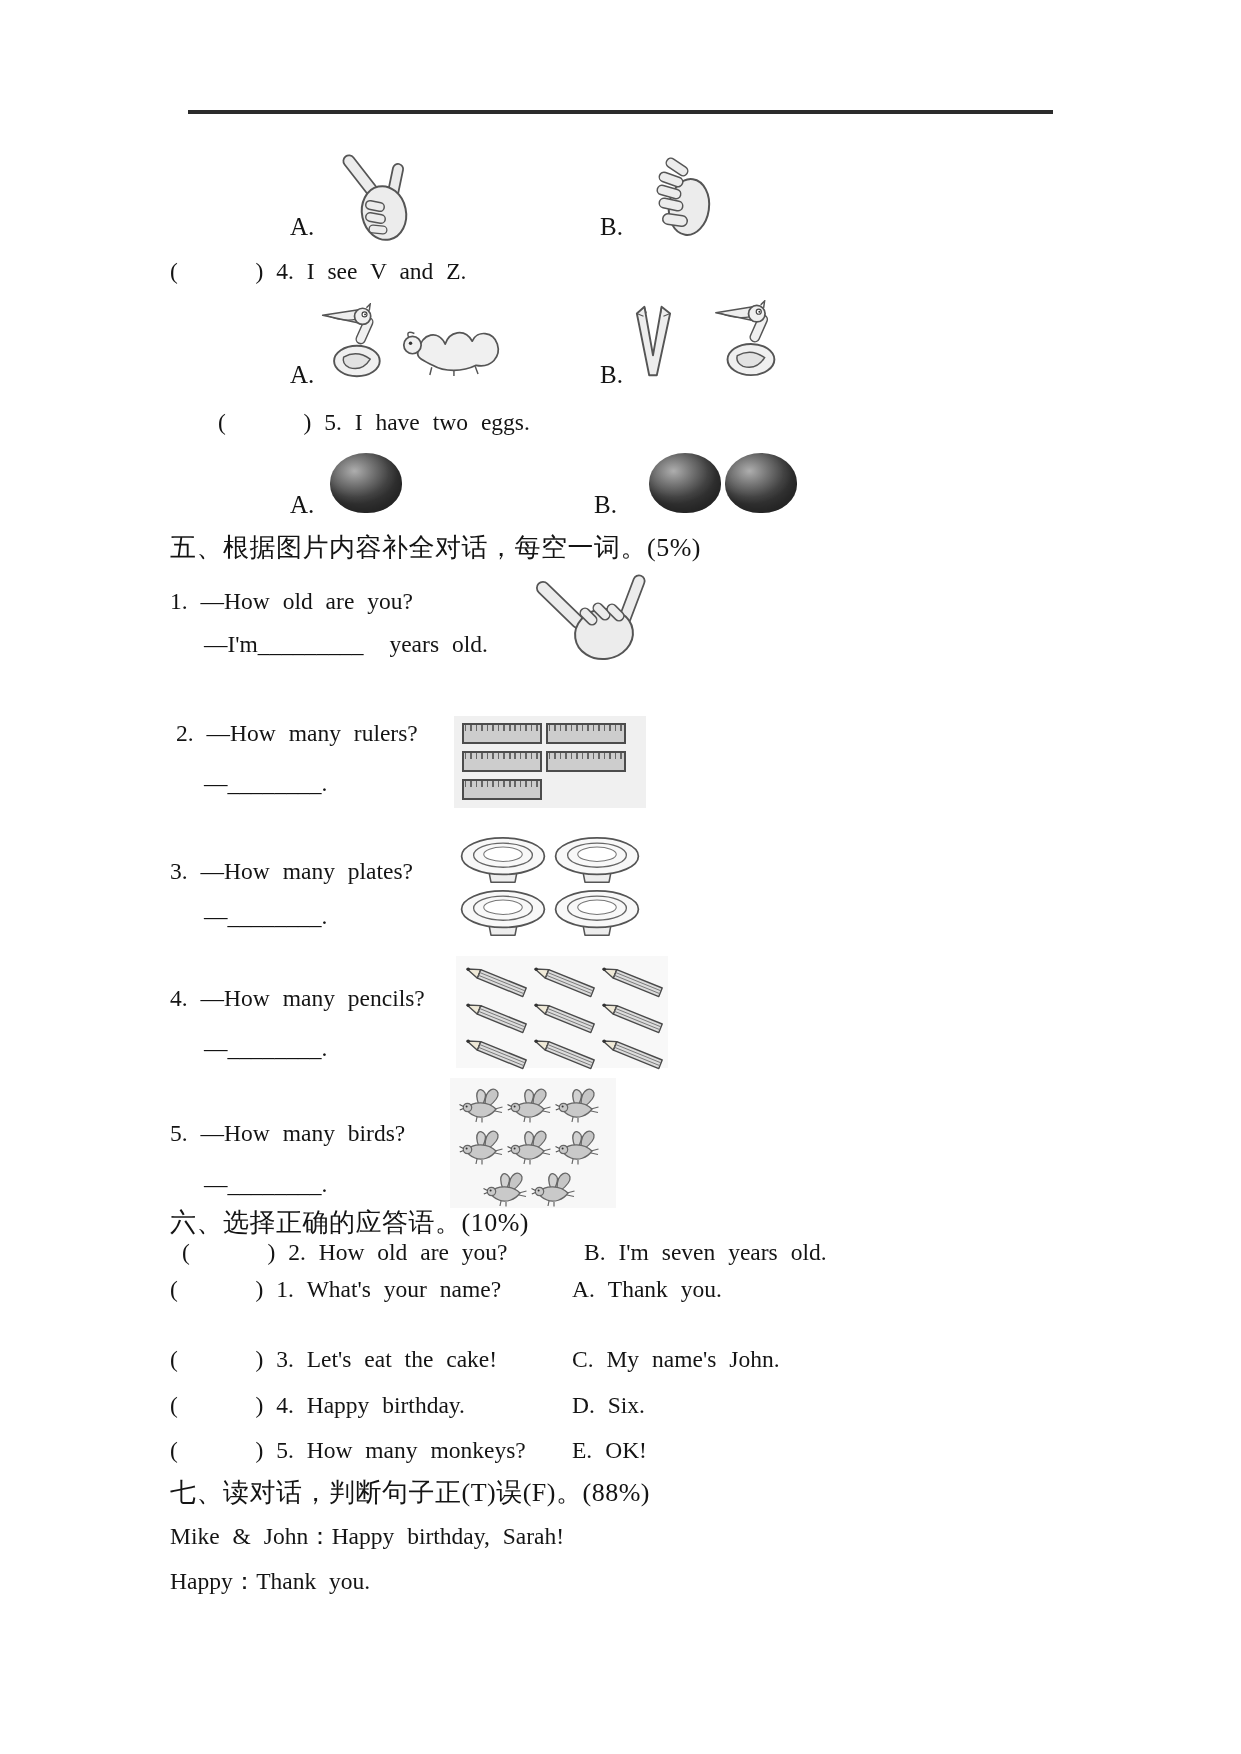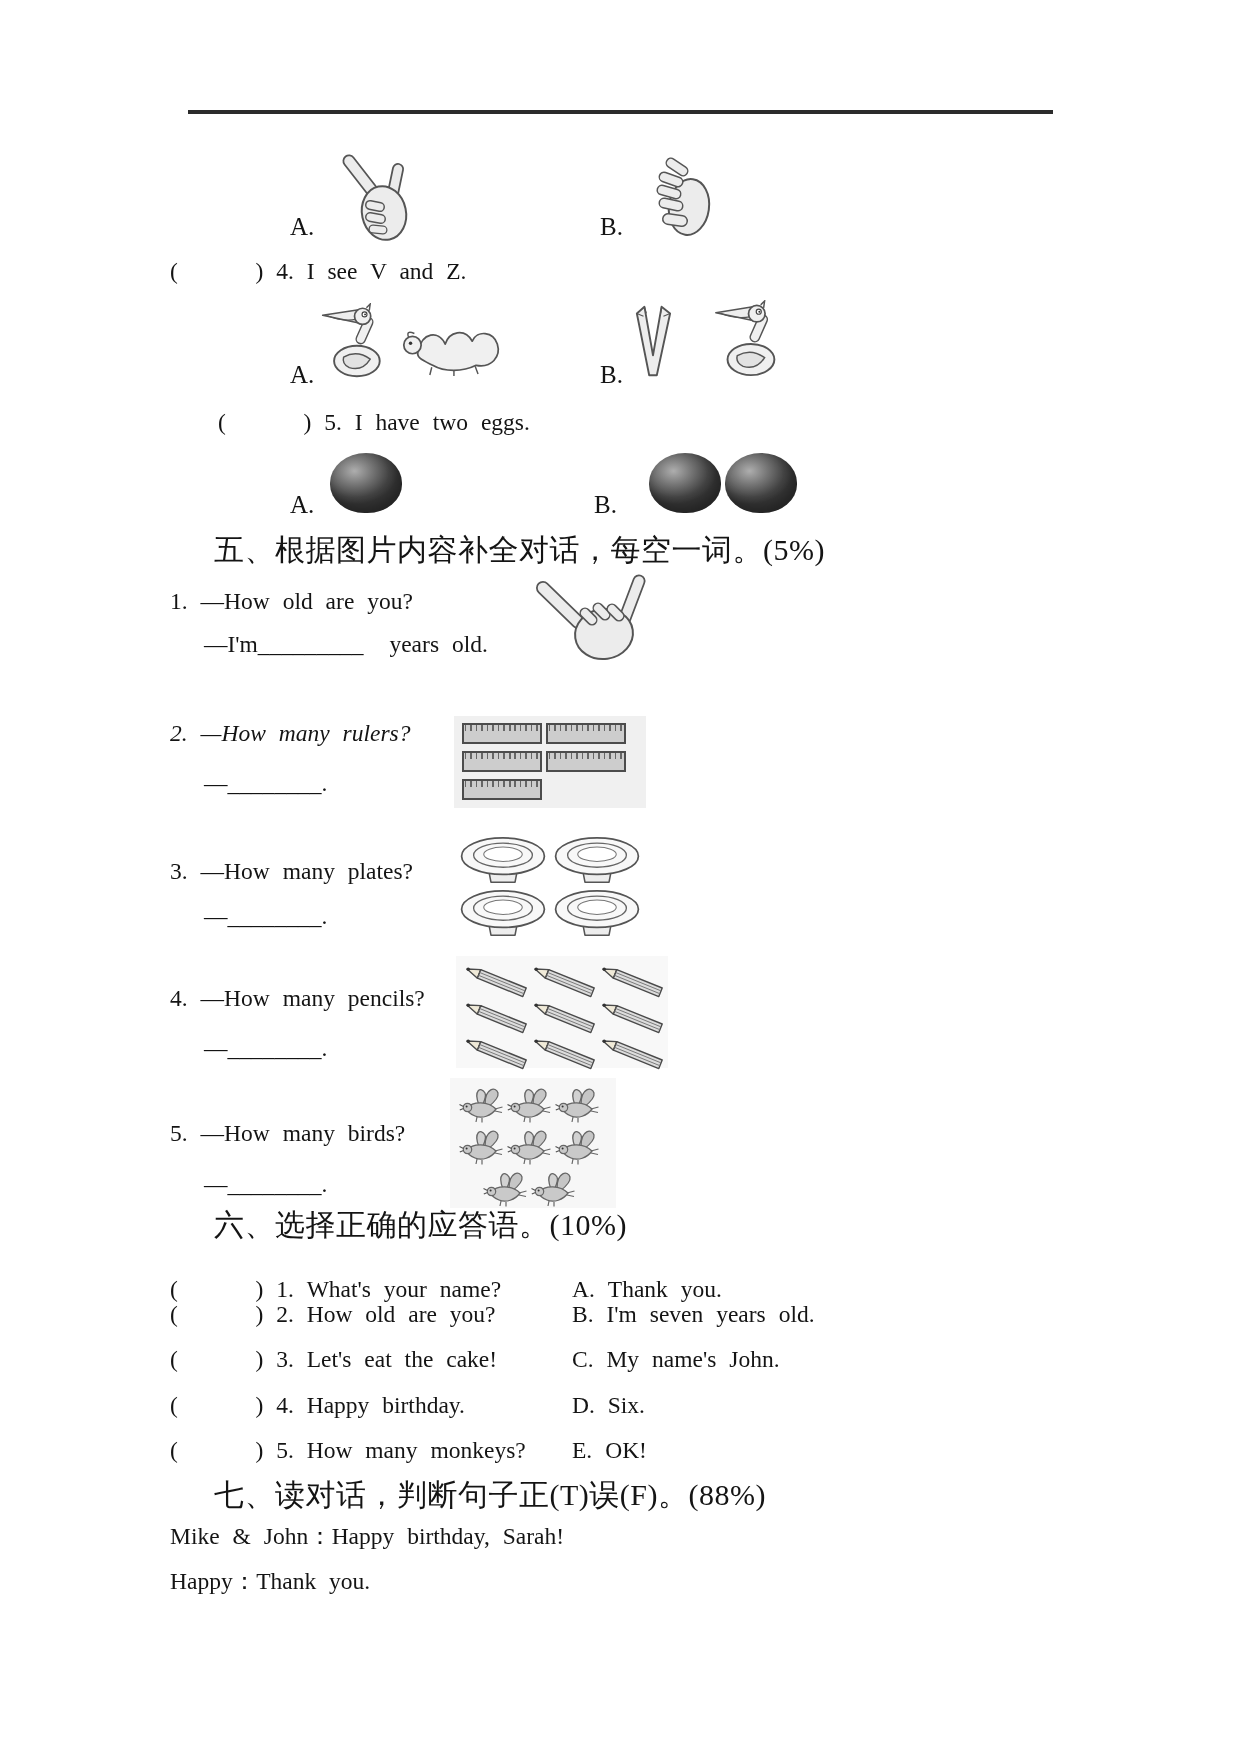--- a/index.html
+++ b/index.html
@@ -1,20 +1,20 @@
 <!DOCTYPE html>
 <html><head>
 <meta charset="utf-8">
 <style>
   html,body{margin:0;padding:0;background:#ffffff;}
   .page{position:relative;width:1241px;height:1754px;background:#ffffff;overflow:hidden;
         font-family:"Liberation Serif","DejaVu Serif",serif;color:#141414;}
   .t{position:absolute;font-size:23.5px;white-space:nowrap;line-height:1.15;}
   .en{word-spacing:0.30em;}
-  .cjk{font-size:30px;letter-spacing:0.5px;margin-left:44px;}
+  .cjk{font-size:26px;letter-spacing:0.5px;}
   .opt{font-size:25px;}
   .rule{position:absolute;background:#2b2b2b;}
   .panel{position:absolute;background:#f3f3f3;}
   .img{position:absolute;overflow:visible;}
   .fig{position:absolute;}
   .fig-row{display:flex;gap:4px;}
   .fig-rulers .fig-row{margin-bottom:7px;}
   .fig-plates .fig-row{gap:4px;margin-bottom:1px;}
   .fig-pencils .fig-row{gap:2px;margin-bottom:-2px;}
   .fig-birds .fig-row{gap:2px;margin-bottom:2px;justify-content:center;}
@@ -165,21 +165,21 @@
       <ellipse cx="76" cy="60" rx="29" ry="25" fill="#ececec" stroke="#555" stroke-width="2" transform="rotate(-8 76 60)"></ellipse>
       <line x1="57" y1="39" x2="64" y2="46" stroke="#555" stroke-width="11"></line>
       <line x1="57" y1="39" x2="64" y2="46" stroke="#ececec" stroke-width="8"></line>
       <line x1="70" y1="34" x2="77" y2="41" stroke="#555" stroke-width="11"></line>
       <line x1="70" y1="34" x2="77" y2="41" stroke="#ececec" stroke-width="8"></line>
       <line x1="84" y1="35" x2="91" y2="42" stroke="#555" stroke-width="11"></line>
       <line x1="84" y1="35" x2="91" y2="42" stroke="#ececec" stroke-width="8"></line>
     </g>
   </svg>
 
-  <div class="t en" style="left:170px;top:720px;font-style:italic;">2.&nbsp;—How many rulers?</div>
+  <div class="t en" style="left:176px;top:720px;">2.&nbsp;—How many rulers?</div>
   <div class="panel" style="left:454px;top:716px;width:192px;height:92px;background:#f0f0f0;"></div>
   <div class="fig fig-rulers" style="left:462px;top:723px;">
       <div class="fig-row">
         <div class="ruler"></div>
         <div class="ruler"></div>
       </div>
       <div class="fig-row">
         <div class="ruler"></div>
         <div class="ruler"></div>
       </div>
@@ -283,21 +283,21 @@
         </svg>
       </div>
     </div>
   <div class="t en" style="left:204px;top:1171px;">—________.</div>
 
   <div class="t cjk" style="left:170px;top:1208px;">六、选择正确的应答语。(10%)</div>
   <div class="row6 en" style="top:1256px;margin-top:20px;">
     <span>(&nbsp;&nbsp;&nbsp;&nbsp;&nbsp;&nbsp;)&nbsp;1.&nbsp;What's your name?</span>
     <span class="a-col">A.&nbsp;Thank you.</span>
   </div>
-  <div class="row6 en" style="top:1301px;">
+  <div class="row6 en" style="top:1239px;margin-left:12px;">
     <span>(&nbsp;&nbsp;&nbsp;&nbsp;&nbsp;&nbsp;)&nbsp;2.&nbsp;How old are you?</span>
     <span class="a-col">B.&nbsp;I'm seven years old.</span>
   </div>
   <div class="row6 en" style="top:1346px;">
     <span>(&nbsp;&nbsp;&nbsp;&nbsp;&nbsp;&nbsp;)&nbsp;3.&nbsp;Let's eat the cake!</span>
     <span class="a-col">C.&nbsp;My name's John.</span>
   </div>
   <div class="row6 en" style="top:1392px;text-align:right;">
     <span>(&nbsp;&nbsp;&nbsp;&nbsp;&nbsp;&nbsp;)&nbsp;4.&nbsp;Happy birthday.</span>
     <span class="a-col">D.&nbsp;Six.</span>

